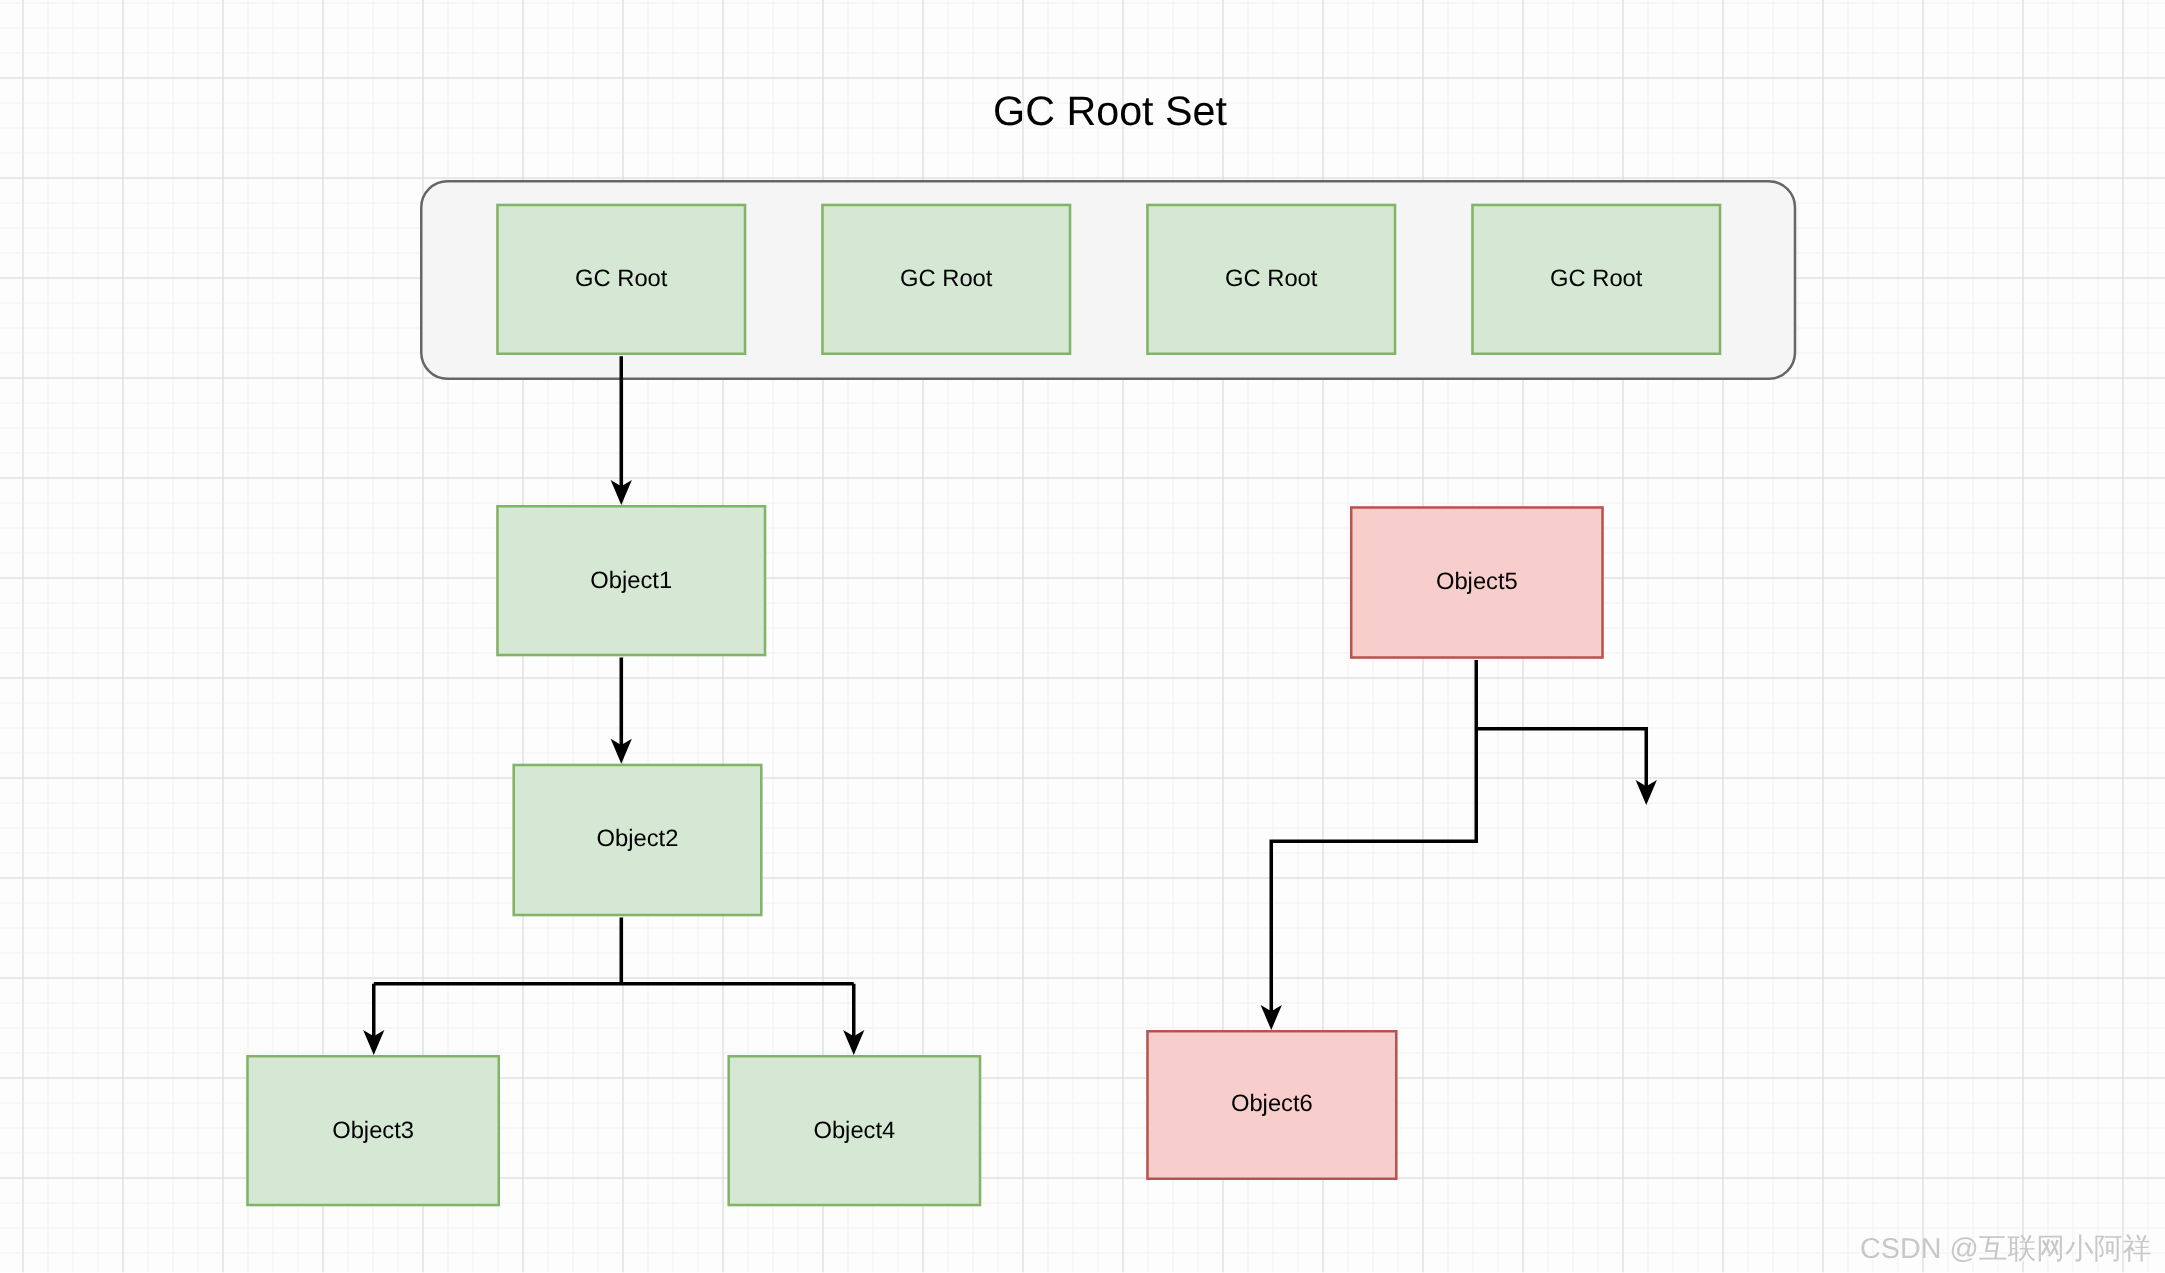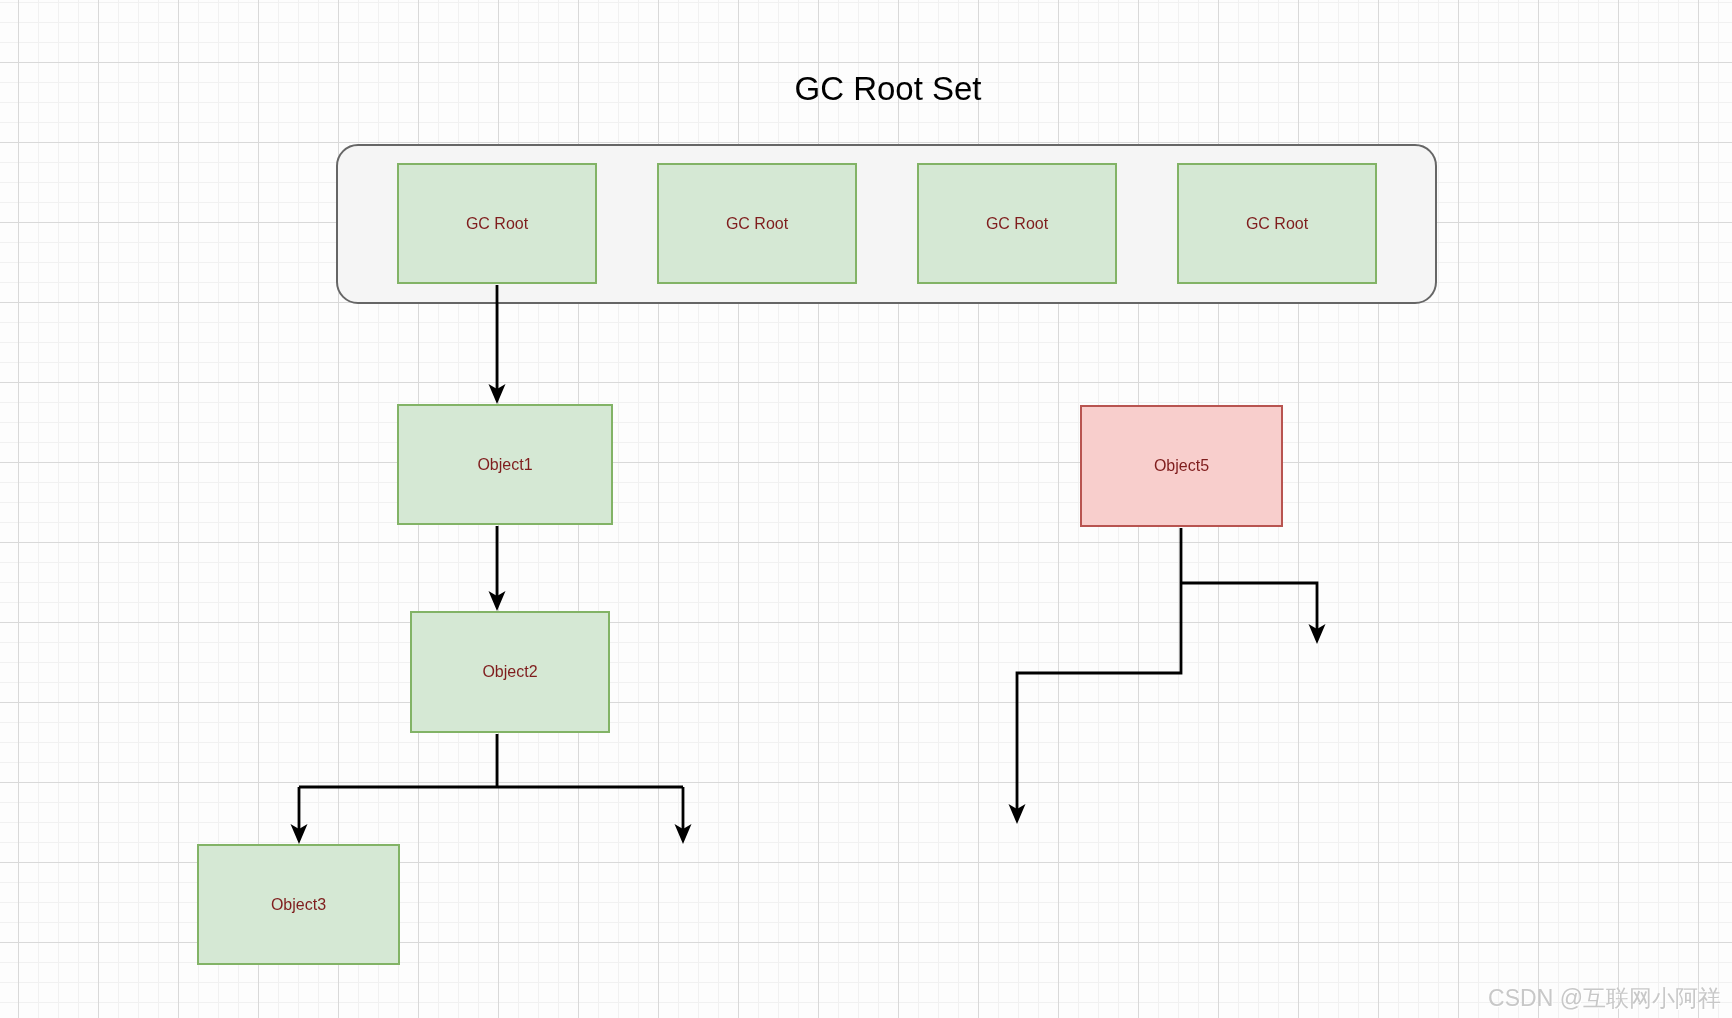--- a/index.html
+++ b/index.html
@@ -41,22 +41,22 @@
     background: var(--container-fill, #f5f5f5);
     border: 2.5px solid var(--container-stroke, #666666);
     border-radius: 22px;
   }
   .node {
     position: absolute;
     box-sizing: border-box;
     display: flex;
     align-items: center;
     justify-content: center;
-    font-size: 16px;
-    color: #7f1d1d;
+    font-size: 19px;
+    color: #000000;
     border: 2px solid transparent;
     white-space: nowrap;
   }
   .node.reachable {
     background: var(--reachable-fill, #d5e8d4);
     border-color: var(--reachable-stroke, #82b366);
   }
   .node.unreachable {
     background: var(--unreachable-fill, #f8cecc);
     border-color: var(--unreachable-stroke, #b85450);
@@ -98,22 +98,24 @@
   <div class="rootset-container"></div>
 
   <div class="node reachable" style="left:397px; top:163px; width:200px; height:121px;">GC Root</div>
   <div class="node reachable" style="left:657px; top:163px; width:200px; height:121px;">GC Root</div>
   <div class="node reachable" style="left:917px; top:163px; width:200px; height:121px;">GC Root</div>
   <div class="node reachable" style="left:1177px; top:163px; width:200px; height:121px;">GC Root</div>
 
   <div class="node reachable" style="left:397px; top:404px; width:216px; height:121px;">Object1</div>
   <div class="node reachable" style="left:410px; top:611px; width:200px; height:122px;">Object2</div>
   <div class="node reachable" style="left:197px; top:844px; width:203px; height:121px;">Object3</div>
+  <div class="node reachable" style="left:582px; top:844px; width:203px; height:121px;">Object4</div>
 
   <div class="node unreachable" style="left:1080px; top:405px; width:203px; height:122px;">Object5</div>
+  <div class="node unreachable" style="left:917px; top:824px; width:201px; height:120px;">Object6</div>
 
   <svg class="connectors" viewBox="0 0 1732 1018" aria-hidden="true">
     <g>
       <path class="wire" d="M497 285 L497 391"></path>
       <path class="head" d="M497 404 l-8.5 -20 l8.5 5 l8.5 -5 z"></path>
     </g>
     <g>
       <path class="wire" d="M497 526 L497 598"></path>
       <path class="head" d="M497 611 l-8.5 -20 l8.5 5 l8.5 -5 z"></path>
     </g>

